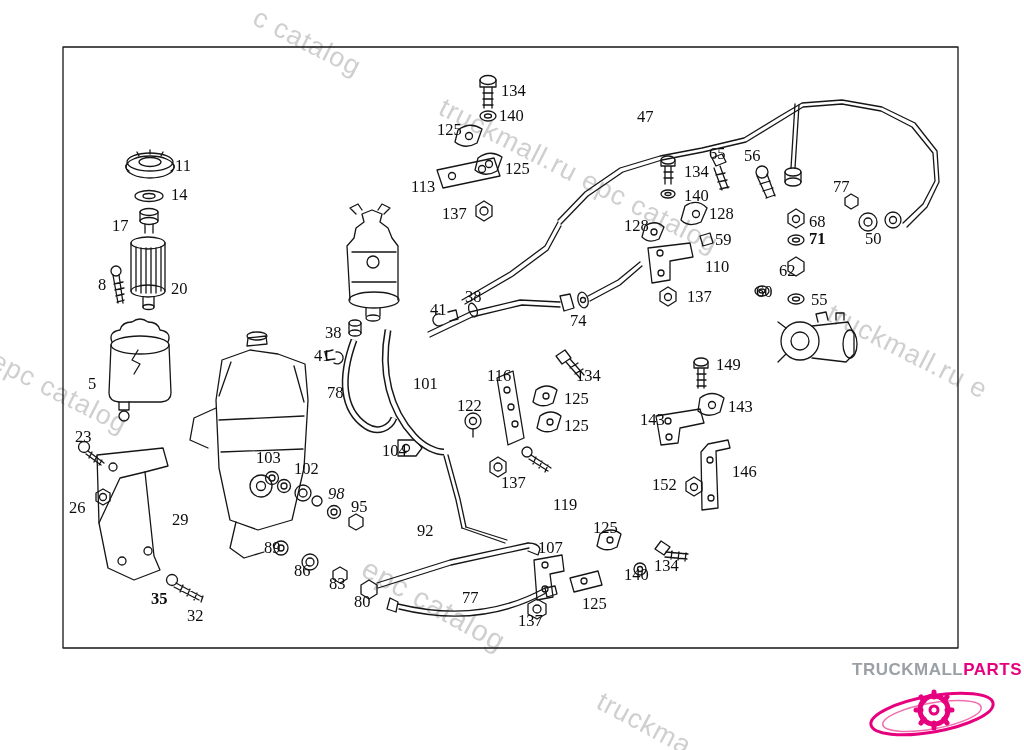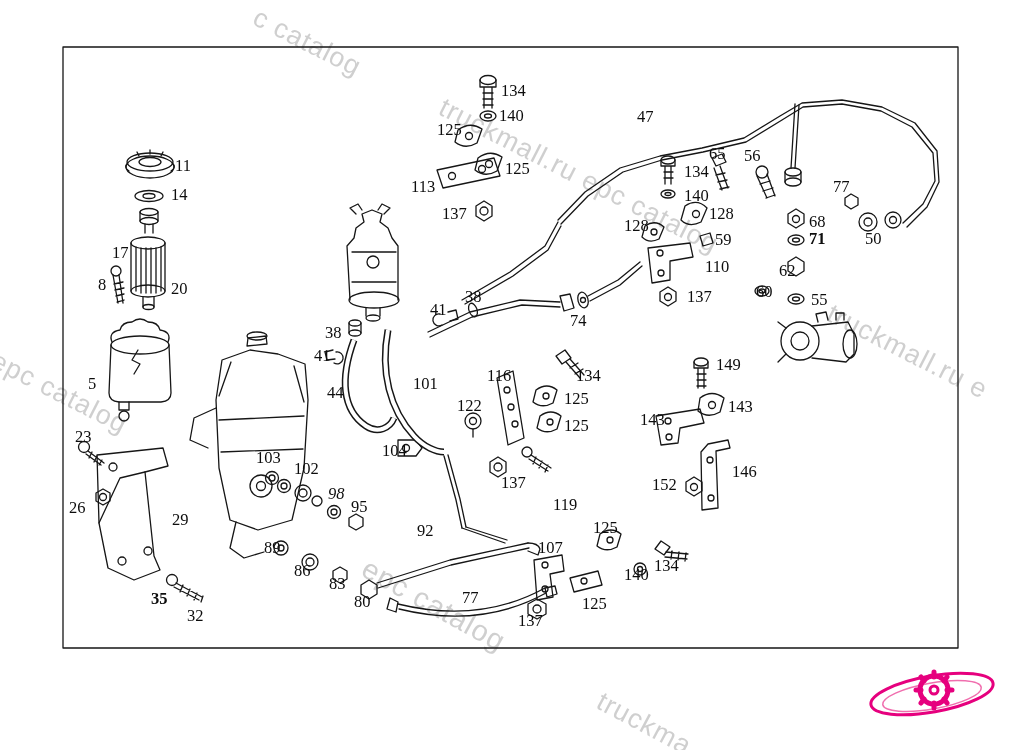--- a/index.html
+++ b/index.html
@@ -377,32 +377,32 @@
       <span class="part-label" style="left: 833px; top: 188px;">77</span>
       <span class="part-label" style="left: 809px; top: 223px;">68</span>
       <span class="part-label" style="left: 809px; top: 240px; font-weight: bold;">71</span>
       <span class="part-label" style="left: 865px; top: 240px;">50</span>
       <span class="part-label" style="left: 779px; top: 272px;">62</span>
       <span class="part-label" style="left: 756px; top: 293px;">60</span>
       <span class="part-label" style="left: 811px; top: 301px;">55</span>
       <span class="part-label" style="left: 687px; top: 298px;">137</span>
       <span class="part-label" style="left: 175px; top: 167px;">11</span>
       <span class="part-label" style="left: 171px; top: 196px;">14</span>
-      <span class="part-label" style="left: 112px; top: 227px; margin-top: 27px;">17</span>
+      <span class="part-label" style="left: 112px; top: 227px;">17</span>
       <span class="part-label" style="left: 98px; top: 286px;">8</span>
       <span class="part-label" style="left: 171px; top: 280px; margin-top: 10px;">20</span>
       <span class="part-label" style="left: 88px; top: 385px;">5</span>
       <span class="part-label" style="left: 75px; top: 438px;">23</span>
       <span class="part-label" style="left: 69px; top: 509px;">26</span>
       <span class="part-label" style="left: 172px; top: 521px;">29</span>
       <span class="part-label" style="left: 151px; top: 600px; font-weight: bold;">35</span>
       <span class="part-label" style="left: 187px; top: 617px;">32</span>
       <span class="part-label" style="left: 325px; top: 334px;">38</span>
       <span class="part-label" style="left: 314px; top: 357px;">41</span>
-      <span class="part-label" style="left: 327px; top: 394px;">44</span>
+      <span class="part-label" style="left: 327px; top: 394px;">78</span>
       <span class="part-label" style="left: 430px; top: 311px;">41</span>
       <span class="part-label" style="left: 465px; top: 298px;">38</span>
       <span class="part-label" style="left: 413px; top: 385px;">101</span>
       <span class="part-label" style="left: 570px; top: 322px;">74</span>
       <span class="part-label" style="left: 487px; top: 377px;">116</span>
       <span class="part-label" style="left: 576px; top: 377px;">134</span>
       <span class="part-label" style="left: 564px; top: 400px;">125</span>
       <span class="part-label" style="left: 564px; top: 427px;">125</span>
       <span class="part-label" style="left: 457px; top: 407px;">122</span>
       <span class="part-label" style="left: 382px; top: 452px;">104</span>
@@ -425,20 +425,23 @@
       <span class="part-label" style="left: 582px; top: 605px;">125</span>
       <span class="part-label" style="left: 518px; top: 622px;">137</span>
       <span class="part-label" style="left: 716px; top: 366px;">149</span>
       <span class="part-label" style="left: 728px; top: 408px;">143</span>
       <span class="part-label" style="left: 640px; top: 421px;">143</span>
       <span class="part-label" style="left: 732px; top: 473px;">146</span>
       <span class="part-label" style="left: 652px; top: 486px;">152</span>
     </div>
 
   <div class="logo">
+    <div class="logo-text">
+      <span class="logo-gray">TRUCKMALL</span><span class="logo-pink">PARTS</span>
+    </div>
     <svg width="160" height="66" viewBox="0 0 160 66">
       <g fill="none" stroke="#e6007e" stroke-linecap="round">
         <ellipse cx="80" cy="34" rx="62" ry="18" stroke-width="3" transform="rotate(-10 80 34)"></ellipse>
         <ellipse cx="80" cy="36" rx="50" ry="13" stroke-width="1.5" stroke="#f06eae" transform="rotate(-10 80 36)"></ellipse>
         <circle cx="82" cy="30" r="14" stroke-width="5"></circle>
         <circle cx="82" cy="30" r="4" stroke-width="3"></circle>
         <path stroke-width="5" d="M82 12 l0 5 M95 17 l-3 4 M100 30 l-5 0 M95 43 l-3 -4 M82 48 l0 -5 M69 43 l3 -4 M64 30 l5 0 M69 17 l3 4"></path>
       </g>
     </svg>
   </div>

